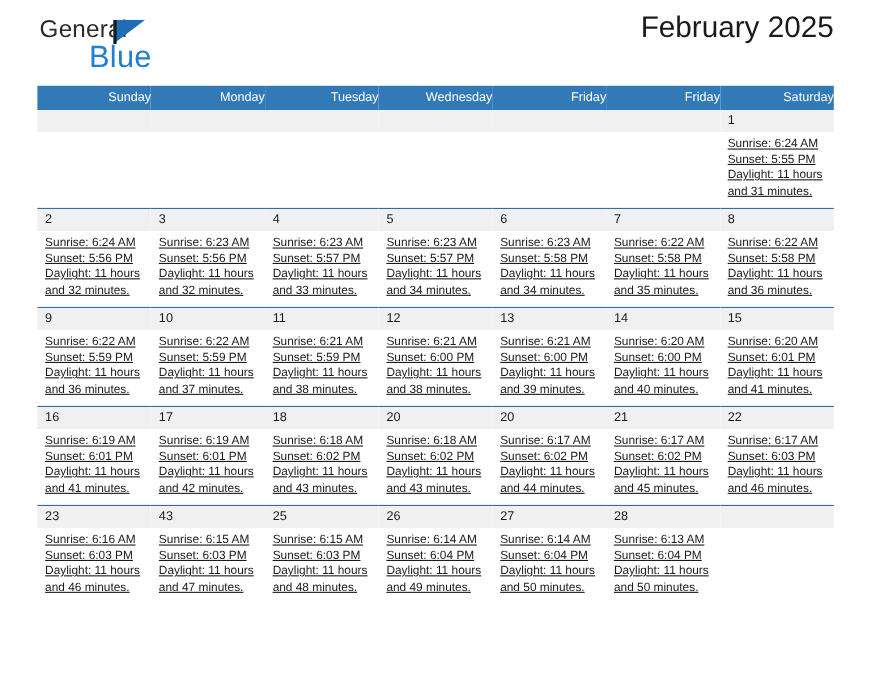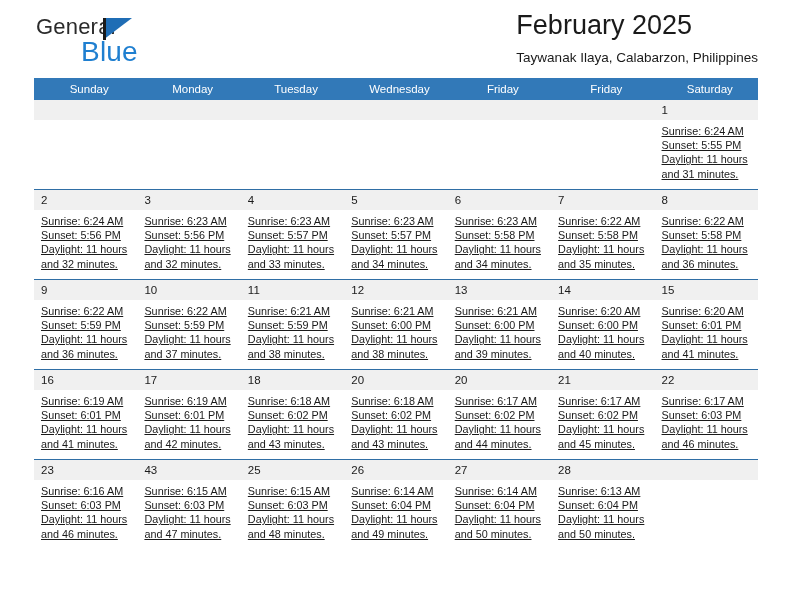--- a/index.html
+++ b/index.html
@@ -82,21 +82,21 @@
   .calendar {
     width: 724px;
     border-collapse: collapse;
     table-layout: fixed;
   }
   .calendar th {
     background: #3279b8;
     color: #ffffff;
     font-size: 11.5px;
     font-weight: normal;
-    text-align: center;
+    text-align: right;
     padding: 5px 0 5px 7px;
     height: 12px;
     border: none;
   }
   .calendar td {
     vertical-align: top;
     padding: 0;
     height: 89px;
     border-top: 1px solid #2f6ea5;
     background: #ffffff;
@@ -143,21 +143,20 @@
         <svg width="29" height="22" viewBox="0 0 29 22" xmlns="http://www.w3.org/2000/svg">
           <polygon points="0,0 29,0 0,22" fill="#1f6db5" transform="translate(0,0)"></polygon>
           <rect x="0" y="0" width="3" height="22" fill="#1a1a1a"></rect>
         </svg>
       </span>
       <span class="brand-blue">Blue</span>
     </div>
 
     <div class="title-wrap">
       <div class="cal-title">February 2025</div>
-      <div class="cal-subtitle">Taywanak Ilaya, Calabarzon, Philippines</div>
     </div>
 
   </div>
 
   <table class="calendar">
     <thead>
       <tr>
         <th>Sunday</th>
         <th>Monday</th>
         <th>Tuesday</th>

